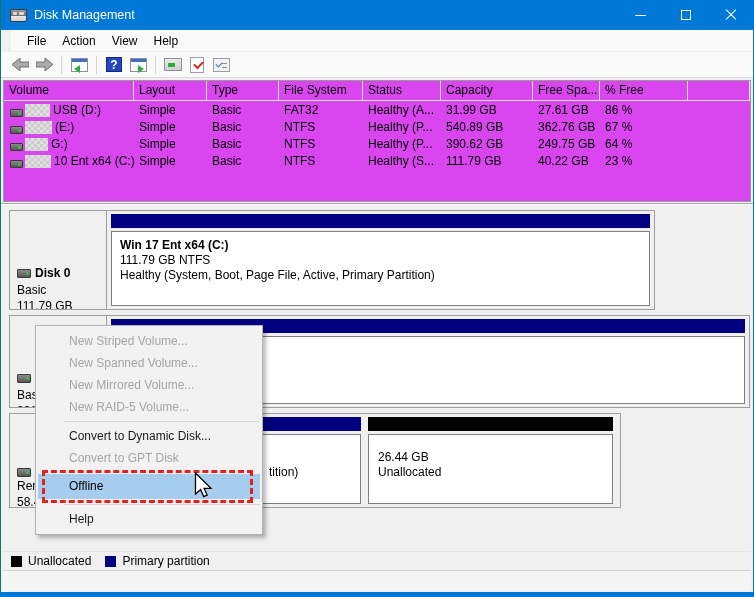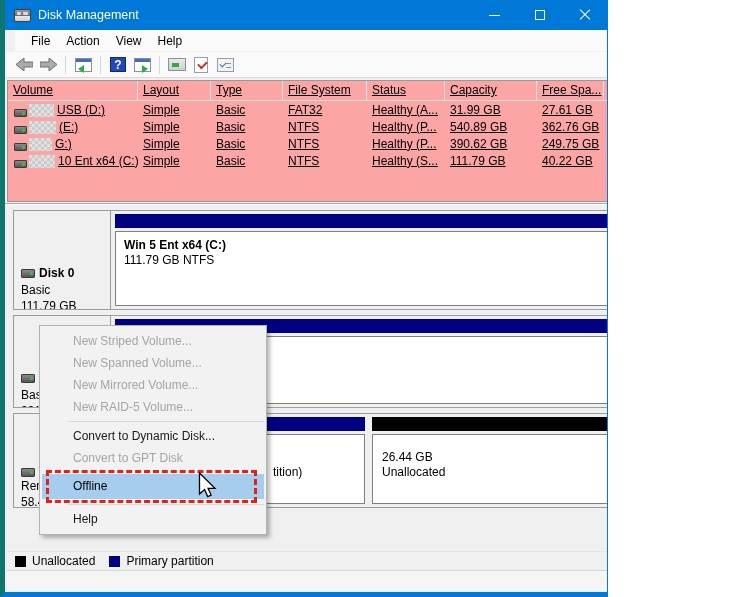--- a/index.html
+++ b/index.html
@@ -1,21 +1,21 @@
 <!DOCTYPE html>
 <html><head>
 <meta charset="utf-8">
 <style>
   * { margin:0; padding:0; box-sizing:border-box; }
   html,body { background:#ffffff; }
   body { font-family:"Liberation Sans", sans-serif; font-size:12px; color:#000; }
 
   .window {
-    position:relative; width:608px; height:597px; overflow:hidden;
-    border-left:5px solid #0f766e; border-right:1px solid #0078d7; border-bottom:5px solid #0078d7;
+    position:relative; width:754px; height:597px; overflow:hidden;
+    border-left:1px solid #0f766e; border-right:1px solid #0078d7; border-bottom:5px solid #0078d7;
     background:#f0f0f0;
   }
 
   
   .titlebar { position:absolute; left:0; top:0; width:100%; height:30px; background:#0078d7; display:flex; align-items:center; color:#fff; }
   .app-icon { width:17px; height:13px; margin:0 7px 0 9px; position:relative; background:linear-gradient(#9a9a9a,#6b6b6b 55%,#e8e8e8 56%,#cfcfcf); border:1px solid #3f3f3f; border-radius:2px; }
   .app-icon::before { content:""; position:absolute; left:2px; top:2px; width:4px; height:3px; background:#dcdcdc; border-radius:1px; }
   .app-icon::after { content:""; position:absolute; right:2px; top:2px; width:5px; height:3px; background:#dcdcdc; border-radius:1px; }
   .title-text { flex:1; font-size:12.5px; }
   .cap-btn { width:45px; height:30px; display:flex; align-items:center; justify-content:center; position:relative; }
@@ -42,21 +42,21 @@
   .help-ic { width:16px; height:15px; background:#2146c0; color:#fff; font-weight:bold; font-size:12px; display:flex; align-items:center; justify-content:center; border:1px solid #12277a; }
   .views-ic { width:18px; height:13px; border:1px solid #8d9099; background:linear-gradient(#e9e9e9,#cfcfcf); position:relative; }
   .views-ic::after { content:""; position:absolute; left:3px; top:4px; width:7px; height:4px; background:#2dae3c; }
   .check-ic { width:14px; height:16px; border:1px solid #9a9da6; background:#fff; position:relative; }
   .check-ic::after { content:""; position:absolute; left:3px; top:3px; width:7px; height:4px; border-left:2px solid #d22d1e; border-bottom:2px solid #d22d1e; transform:rotate(-45deg); }
   .props-ic { width:17px; height:14px; border:1px solid #9a9da6; background:#f2f2f2; position:relative; }
   .props-ic::before { content:""; position:absolute; left:2px; top:3px; width:5px; height:3px; border-left:1.5px solid #3f6fc4; border-bottom:1.5px solid #3f6fc4; transform:rotate(-45deg); }
   .props-ic::after { content:""; position:absolute; right:2px; top:4px; width:5px; height:1px; background:#8d9099; box-shadow:0 4px 0 #8d9099; }
 
   
-  .table-wrap { position:absolute; left:2px; top:80px; width:748px; height:122px; background:#fca5a5; border:1px solid #999; overflow:hidden;text-decoration:underline; }
+  .table-wrap { position:absolute; left:2px; top:80px; width:748px; height:122px; background:#d946ef; border:1px solid #999; overflow:hidden; }
   .t-header { display:flex; height:20px; border-bottom:1px solid #e0e0e0; }
   .t-hcell { line-height:19px; padding-left:5px; border-right:1px solid #e3e3e3; overflow:hidden; white-space:nowrap; }
   .t-row { display:flex; height:17px; align-items:center; }
   .t-cell { padding-left:5px; overflow:hidden; white-space:nowrap; }
   .cw0{width:130px}.cw1{width:73px}.cw2{width:72px}.cw3{width:84px}.cw4{width:78px}.cw5{width:92px}.cw6{width:67px}.cw7{width:88px}.cw8{flex:1}
   .vol-cell { display:flex; align-items:flex-end; padding-left:6px; }
   .hdd-mini { flex:none; width:13px; height:8px; background:linear-gradient(#8b8b8b,#565656); border:1px solid #3a3a3a; border-radius:1px; position:relative; margin-right:2px; }
   .hdd-mini::after { content:""; position:absolute; right:1px; top:2px; width:3px; height:3px; background:#27cf3e; border-radius:50%; }
   .redact { flex:none; height:13px; margin-right:3px;
     background:conic-gradient(#cbcbcb 25%, #e0e0e0 0 50%, #cbcbcb 0 75%, #e0e0e0 0); background-size:6px 6px; }
@@ -249,22 +249,23 @@
           <span>Disk 0</span>
         </div>
       <div>Basic</div>
       <div>111.79 GB</div>
       <div>Online</div>
     </div>
     <div class="disk-parts">
       <div class="partition pw-full">
         <div class="part-bar bar-primary"></div>
         <div class="part-body pb-c">
-          <div class="part-title">Win 5 Ent x64  (C:)</div>
+          <div class="part-title">Win 17 Ent x64  (C:)</div>
           <div>111.79 GB NTFS</div>
+          <div>Healthy (System, Boot, Page File, Active, Primary Partition)</div>
         </div>
       </div>
     </div>
   </div>
 
   <div class="disk-group dg1">
     <div class="disk-label">
       <div class="disk-name">
           <span class="hdd-icon"></span>
           <span>Disk 1</span>

